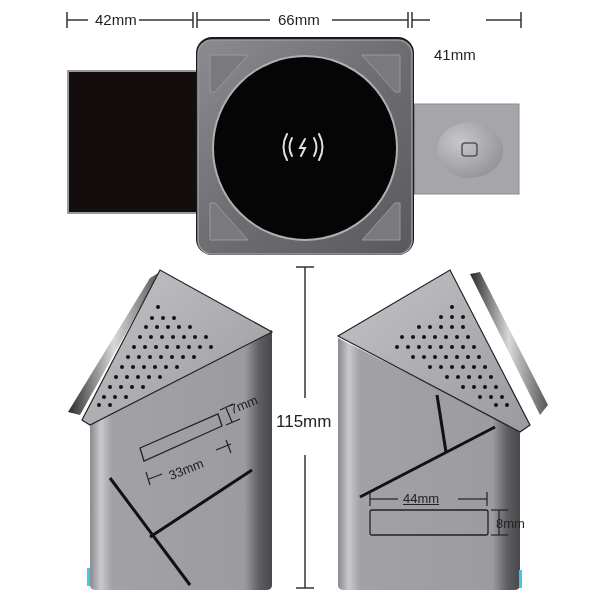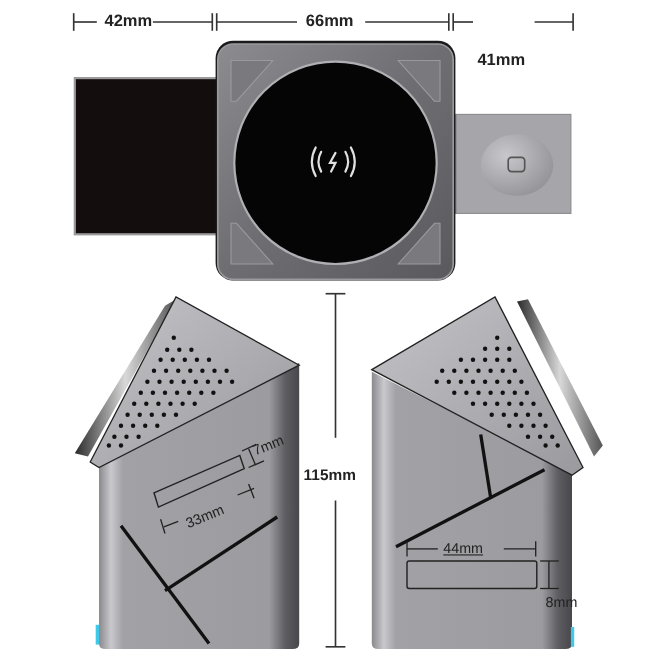--- a/index.html
+++ b/index.html
@@ -1,18 +1,18 @@
 <!DOCTYPE html>
 <html><head>
 <meta charset="utf-8">
 <style>
   html, body { margin:0; padding:0; background:#ffffff; }
   body { width:600px; height:600px; position:relative; overflow:hidden;
          font-family:"Liberation Sans", sans-serif; }
-  .dim-text { position:absolute; font-weight:bold; font-size:15px; color:#222; white-space:nowrap; line-height:1; }
+  .dim-text { position:absolute; font-weight:normal; font-size:15px; color:#222; white-space:nowrap; line-height:1; }
   svg { position:absolute; left:0; top:0; }
 </style>
 </head>
 <body>
 
 <svg width="600" height="600" viewBox="0 0 600 600">
   <defs>
     <linearGradient id="frameGrad" x1="0" y1="0" x2="1" y2="1">
       <stop offset="0" stop-color="#8c8c90"></stop>
       <stop offset="0.5" stop-color="#6e6e72"></stop>
@@ -252,19 +252,19 @@
     <line x1="491" y1="510" x2="508" y2="510"></line>
     <line x1="499" y1="510" x2="499" y2="535"></line>
     <line x1="491" y1="535" x2="508" y2="535"></line>
   </g>
 </svg>
 
 <div class="dim-text" style="left:95px; top:12px;">42mm</div>
 <div class="dim-text" style="left:278px; top:12px;">66mm</div>
 <div class="dim-text" style="left:434px; top:12px;margin-top:35px;">41mm</div>
 
-<div class="dim-text" style="left:276px; top:424px; font-size:14px;">115mm</div>
+<div class="dim-text" style="left:276px; top:413px; font-size:17px;">115mm</div>
 
 <div class="dim-text" style="left:228px; top:404px; font-size:13px; font-weight:normal; transform:rotate(-22deg); transform-origin:left top;">7mm</div>
 <div class="dim-text" style="left:167px; top:470px; font-size:13px; font-weight:normal; transform:rotate(-22deg); transform-origin:left top;">33mm</div>
 
 <div class="dim-text" style="left:403px; top:492px; font-size:13px; font-weight:normal;text-decoration:underline;">44mm</div>
-<div class="dim-text" style="left:496px; top:517px; font-size:13px; font-weight:normal;margin-top:24px;">8mm</div>
+<div class="dim-text" style="left:496px; top:517px; font-size:13px; font-weight:normal;">8mm</div>
 
 </body></html>

